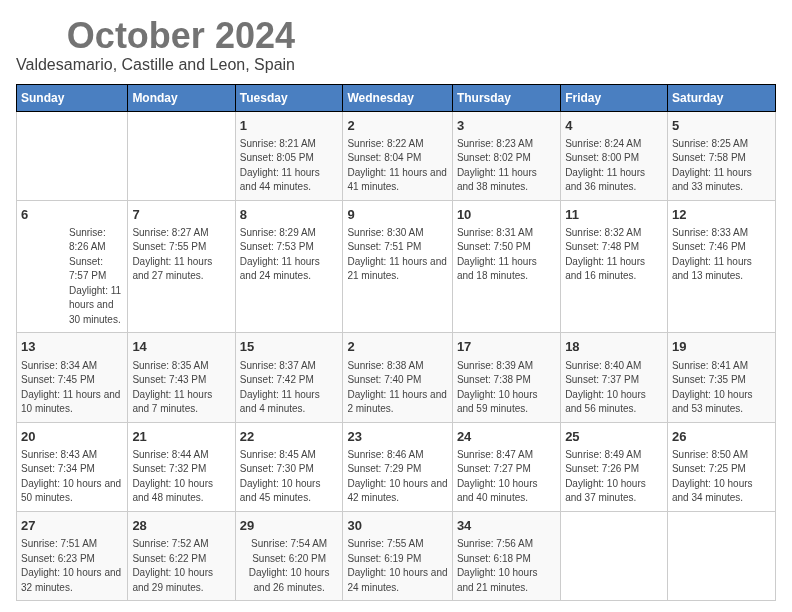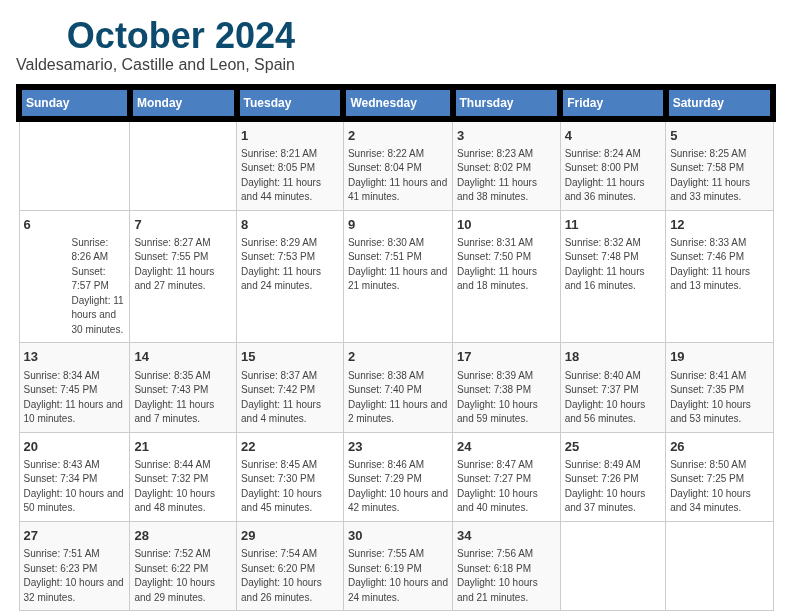--- a/index.html
+++ b/index.html
@@ -33,40 +33,40 @@
     .logo-icon {
       width: 32px;
       height: 32px;
     }
     .title-block {
       text-align: right;
     }
     .month-title {
       font-size: 36px;
       font-weight: bold;
-      color: #0c4a6e;
+      color: #737373;
       line-height: 1.1;
     }
     .location-title {
       font-size: 16px;
       color: #404040;
     }
     .calendar {
       width: 100%;
       border-collapse: collapse;
       font-size: 10.5px;
     }
     .calendar thead th {
       background-color: #4a7fc1;
       color: #fff;
       padding: 6px 4px;
       text-align: left;
       font-size: 12px;
       font-weight: bold;
-      border: 6px solid #000000;
+      border: 1px solid #000000;
     }
     .calendar tbody td {
       vertical-align: top;
       padding: 5px 4px;
       border: 1px solid #ccc;
       min-height: 70px;
       width: 113px;
       background: #fff;
       color: #333;
       line-height: 1.4;
@@ -286,21 +286,21 @@
 Daylight: 10 hours and 32 minutes.</div>
         </td>
         <td>
           <span class="day-number">28</span>
           <div class="day-info" style="white-space: pre-line;">Sunrise: 7:52 AM
 Sunset: 6:22 PM
 Daylight: 10 hours and 29 minutes.</div>
         </td>
         <td>
           <span class="day-number">29</span>
-          <div class="day-info" style="white-space: pre-line;">Sunrise: 7:54 AM
+          <div class="day-info" style="white-space: pre-line; text-align: center;">Sunrise: 7:54 AM
 Sunset: 6:20 PM
 Daylight: 10 hours and 26 minutes.</div>
         </td>
         <td>
           <span class="day-number">30</span>
           <div class="day-info" style="white-space: pre-line;">Sunrise: 7:55 AM
 Sunset: 6:19 PM
 Daylight: 10 hours and 24 minutes.</div>
         </td>
         <td>

